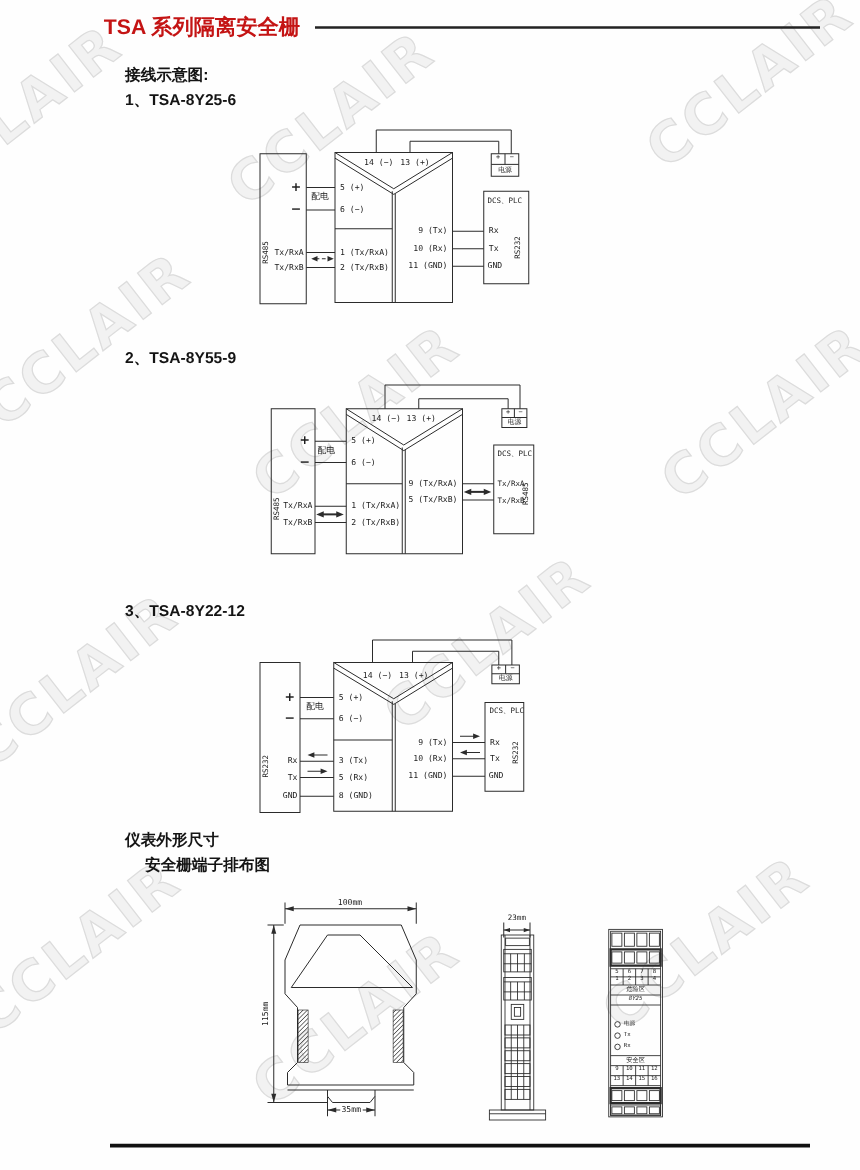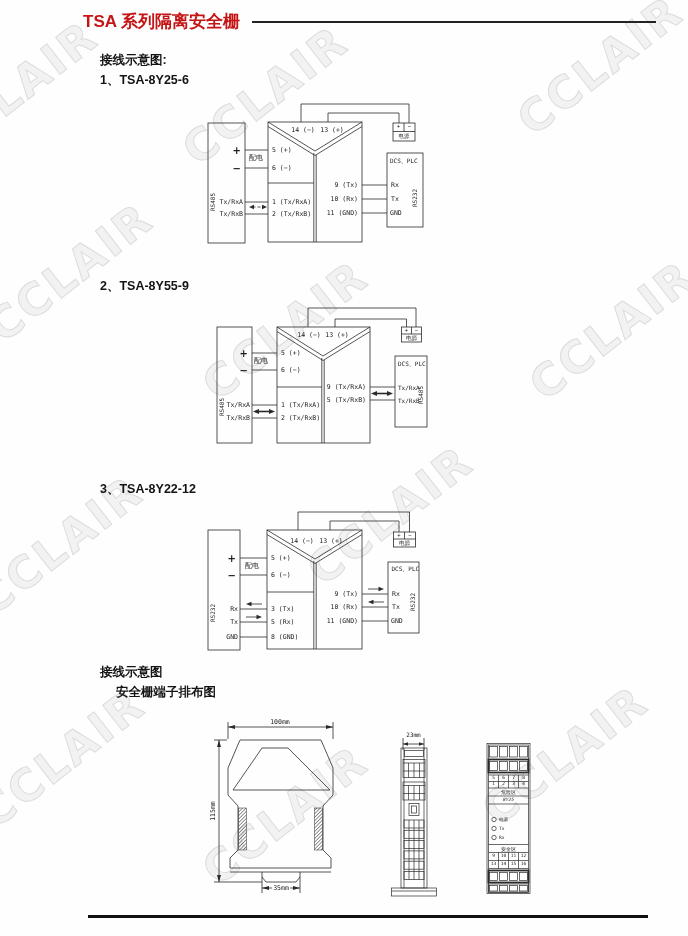--- a/index.html
+++ b/index.html
@@ -45,21 +45,21 @@
   <div class="wm" style="left:62px;top:758px">CCLAIR</div>
   <div class="wm" style="left:285px;top:815px">CCLAIR</div>
   <div class="wm" style="left:565px;top:755px">CCLAIR</div>
 
   <div class="title">TSA 系列隔离安全栅</div>
   <div class="title-rule"></div>
   <div class="heading" style="left:100px;top:52px">接线示意图:</div>
   <div class="heading" style="left:100px;top:72px">1、TSA-8Y25-6</div>
   <div class="heading" style="left:100px;top:278px">2、TSA-8Y55-9</div>
   <div class="heading" style="left:100px;top:481px">3、TSA-8Y22-12</div>
-  <div class="heading" style="left:100px;top:664px">接线示意图</div>
+  <div class="heading" style="left:100px;top:664px">仪表外形尺寸</div>
   <div class="heading" style="left:116px;top:684px">安全栅端子排布图</div>
 
   <svg class="art" width="688" height="936" viewBox="0 0 688 936">
     <defs>
       <pattern id="hatch" width="2.5" height="2.5" patternUnits="userSpaceOnUse" patternTransform="rotate(45)">
         <line x1="0" y1="0" x2="0" y2="2.5" stroke="#3a3a3a" stroke-width="1.1"></line>
       </pattern>
     </defs>
     <g stroke="#2b2b2b" fill="none" stroke-width="0.8">
 

